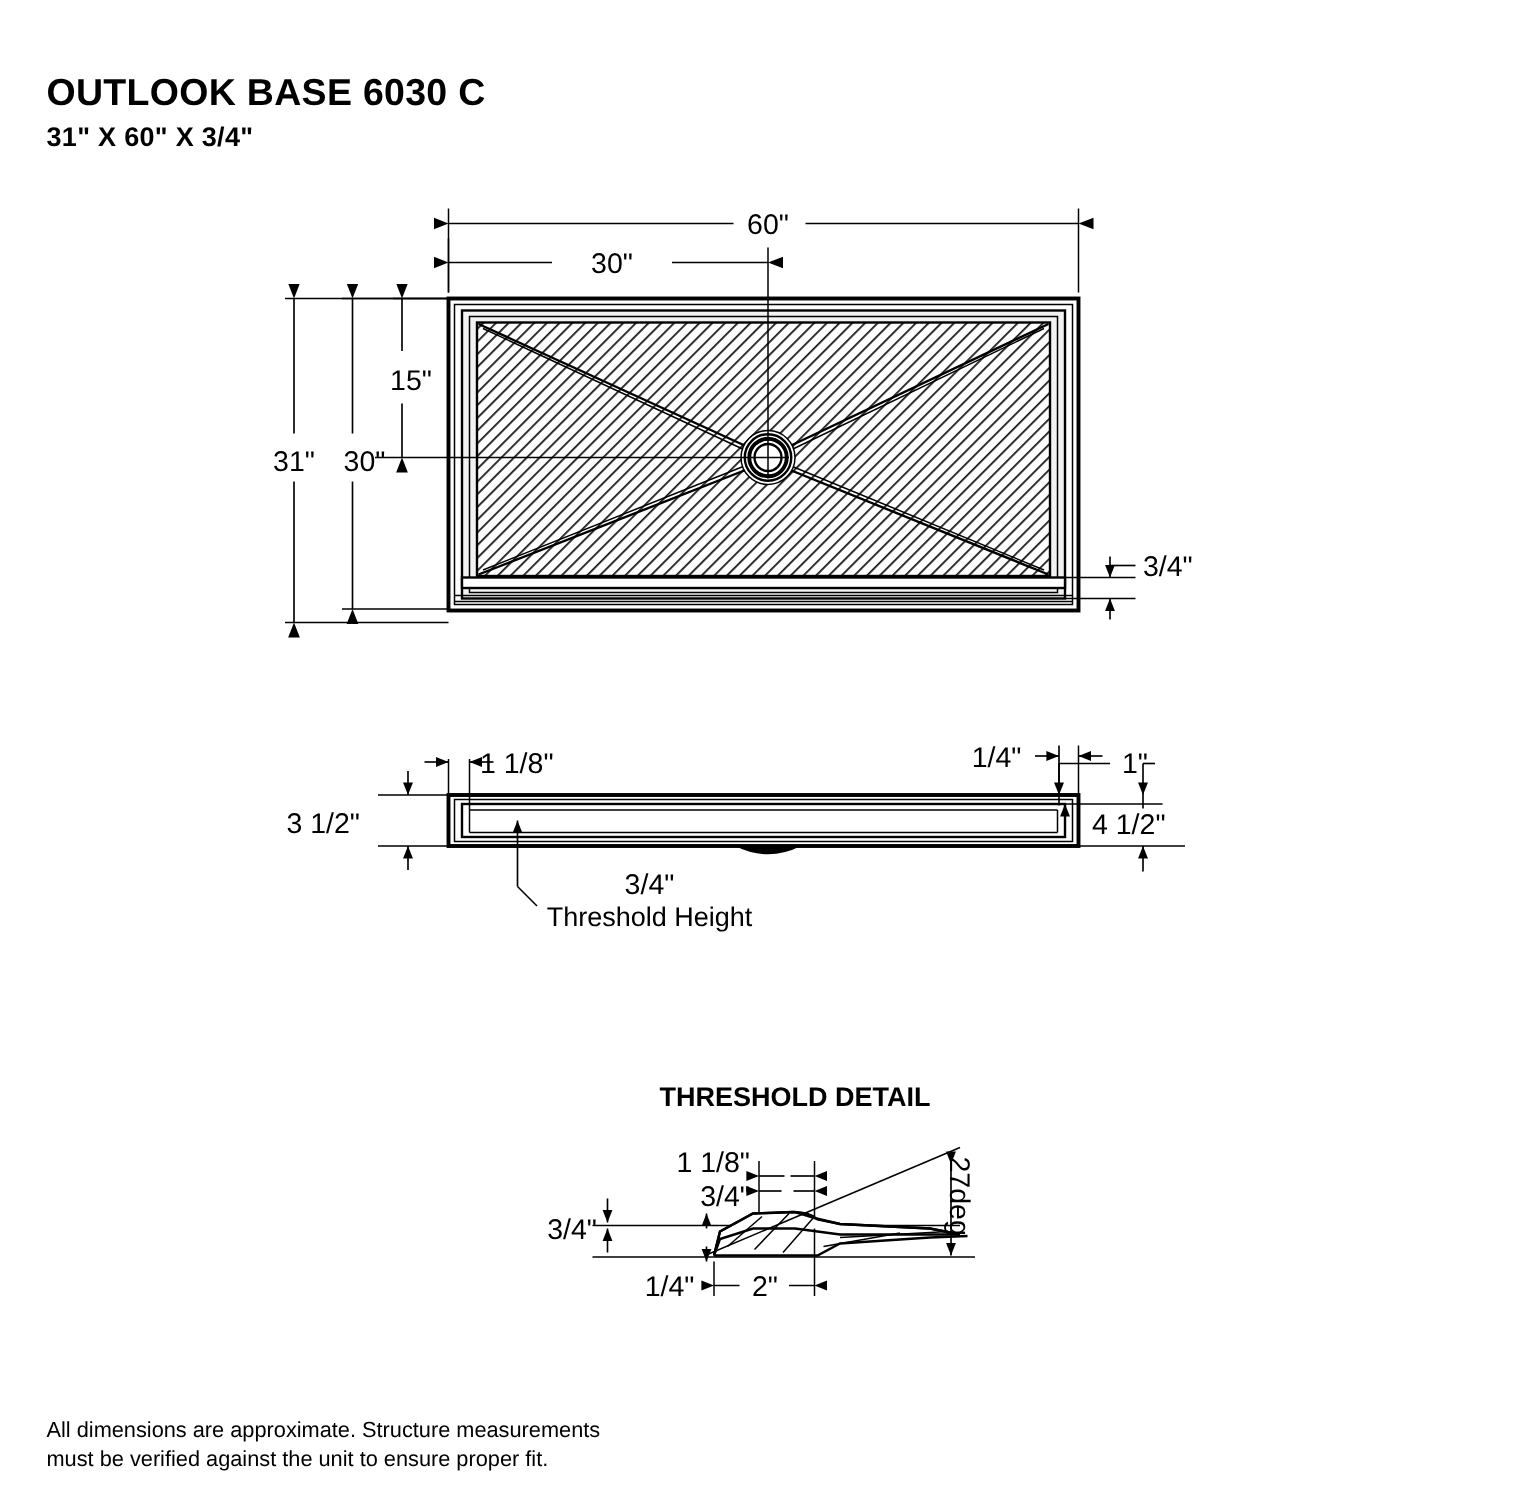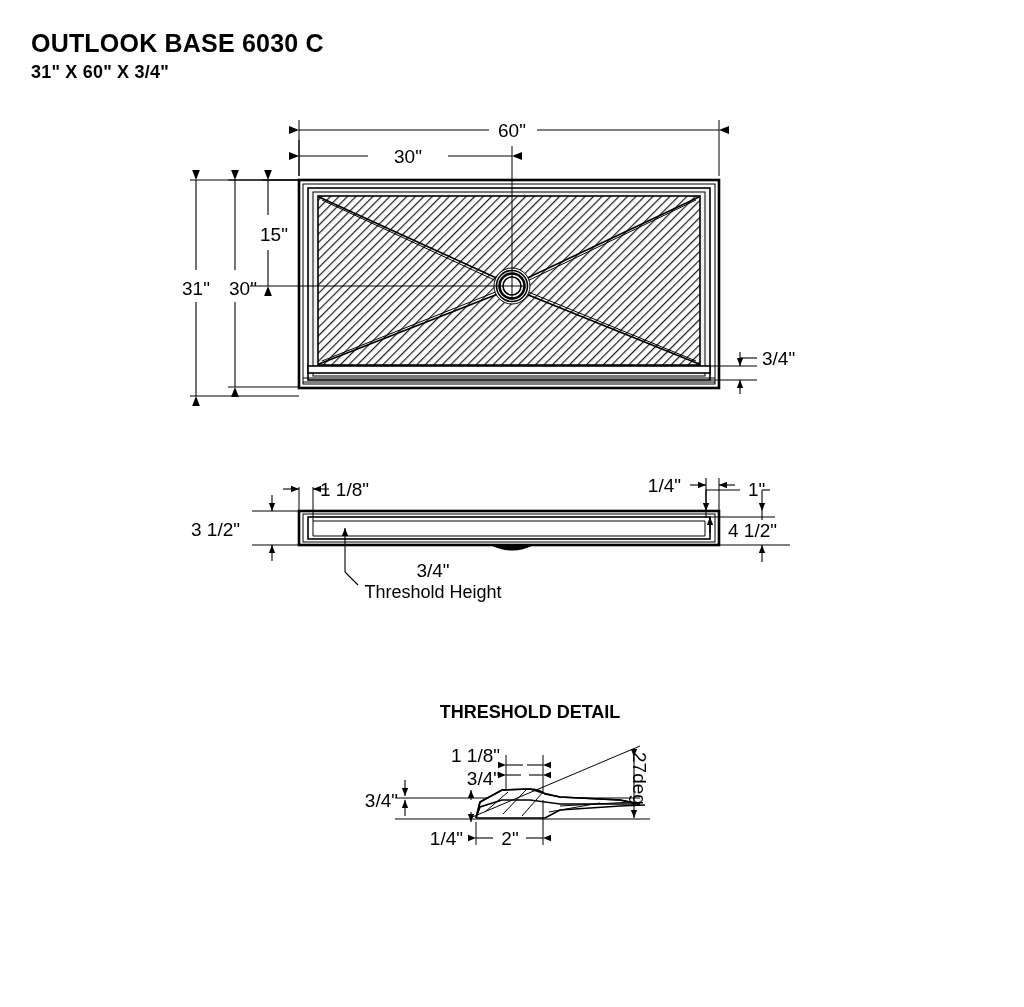--- a/index.html
+++ b/index.html
@@ -1,21 +1,21 @@
 <!DOCTYPE html>
 <html><head>
 <meta charset="utf-8">
 <style>
   html,body{margin:0;padding:0;background:#ffffff;}
   body{
     width:1024px;height:1007px;position:relative;overflow:hidden;
     font-family:"Liberation Sans","DejaVu Sans",sans-serif;
     color:#000000;
   }
-  #sheet{position:absolute;inset:0;}
+  #sheet{position:absolute;inset:0;margin-top:19px;}
   .ttl{position:absolute;font-weight:bold;letter-spacing:.2px;white-space:nowrap;}
   #title-main{left:31px;top:29px;font-size:25px;}
   #title-sub{left:31px;top:62px;font-size:18px;}
   #note{
     position:absolute;left:31px;top:926px;font-size:14.5px;line-height:1.28;
     white-space:pre-line;
   }
   svg{position:absolute;left:0;top:0;width:1024px;height:1007px;overflow:visible;}
   .ln{stroke:#000;fill:none;}
   .thin{stroke-width:1;}
@@ -31,20 +31,22 @@
   .blk{fill:#000000;}
 </style>
 </head>
 <body>
 
 <div id="sheet">
 
   <div class="ttl" id="title-main">OUTLOOK BASE 6030 C</div>
   <div class="ttl" id="title-sub">31" X 60" X 3/4"</div>
 
+  <div id="note">All dimensions are approximate. Structure measurements
+must be verified against the unit to ensure proper fit.</div>
 
   <svg viewBox="0 0 1024 1007">
     <defs>
       <pattern id="hatch" width="6" height="6" patternTransform="rotate(45)" patternUnits="userSpaceOnUse">
         <rect width="6" height="6" fill="#ffffff"></rect>
         <line x1="0" y1="0" x2="0" y2="6" stroke="#1a1a1a" stroke-width="2.4"></line>
       </pattern>
       <pattern id="hatch2" width="7" height="7" patternTransform="rotate(45)" patternUnits="userSpaceOnUse">
         <rect width="7" height="7" fill="#ffffff"></rect>
         <line x1="0" y1="0" x2="0" y2="7" stroke="#000" stroke-width="1.3"></line>

